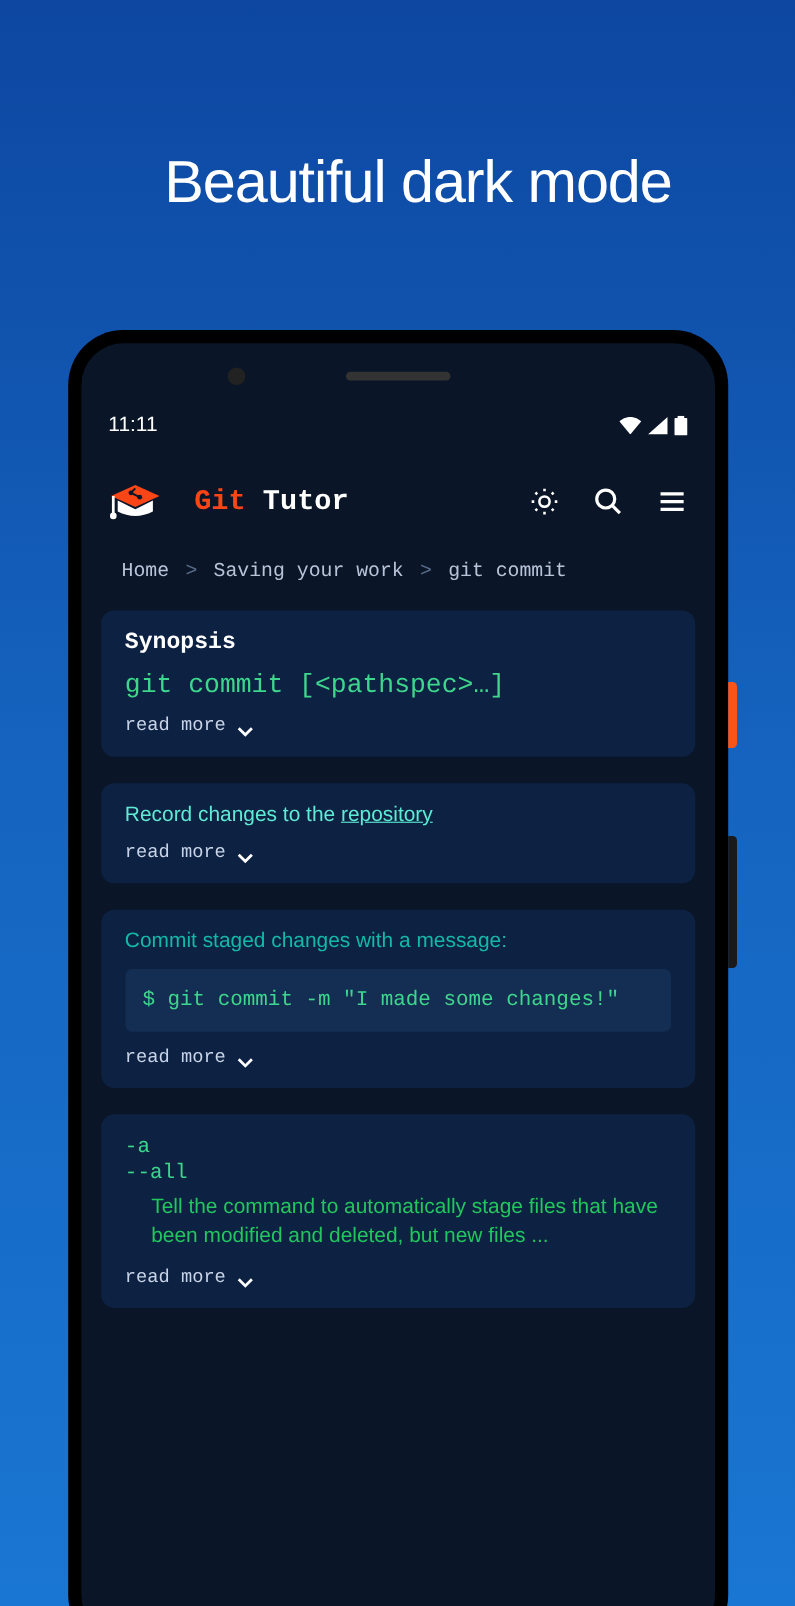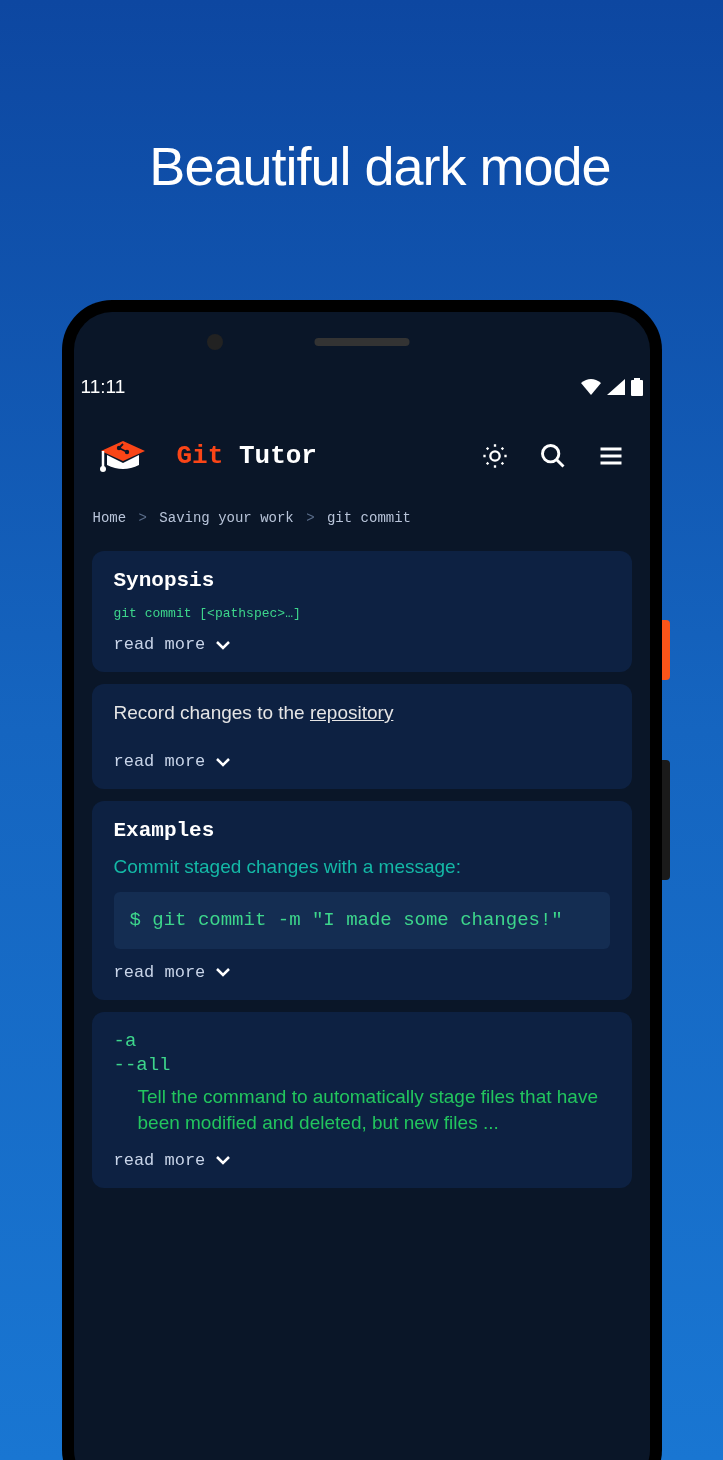--- a/index.html
+++ b/index.html
@@ -86,21 +86,21 @@
       background: #0a1628;
       border-radius: 38px;
       overflow: hidden;
       padding-top: 60px;
     }
     
     .status-bar {
       display: flex;
       justify-content: space-between;
       align-items: center;
-      padding: 0 7px;
+      padding: 0 25px;
       height: 30px;
       color: white;
       font-size: 19px;
       font-weight: 500;
     }
     
     .status-icons {
       display: flex;
       gap: 6px;
       align-items: center;
@@ -138,63 +138,63 @@
       color: white;
       width: 28px;
       height: 28px;
       display: flex;
       align-items: center;
       justify-content: center;
       cursor: pointer;
     }
     
     .breadcrumb {
-      padding: 15px 19px 25px;
-      font-family: 'Courier New', monospace;
-      font-size: 14px;
+      padding: 15px 37px 25px;
+      font-family: 'Courier New', monospace;
+      font-size: 18px;
       color: #b8c4d9;
     }
     
     .breadcrumb .sep {
       color: #5a6d8a;
       margin: 0 4px;
     }
     
     .cards {
       padding: 0 18px;
       display: flex;
       flex-direction: column;
-      gap: 12px;
+      gap: 24px;
     }
     
     .card {
       background: #0d2142;
       border-radius: 12px;
       padding: 18px 22px;
     }
     
     .card-title {
       font-family: 'Courier New', monospace;
       font-size: 21px;
       font-weight: bold;
       color: white;
       margin-bottom: 14px;
     }
     
     .synopsis-code {
       font-family: 'Courier New', monospace;
-      font-size: 13px;
+      font-size: 24px;
       color: #3dd68c;
       margin-bottom: 14px;
     }
     
     .description-text {
       font-size: 19px;
-      color: #e5e5e5;
-      margin-bottom: 28px;
+      color: #5eead4;
+      margin-bottom: 14px;
     }
     
     .description-text .link {
       text-decoration: underline;
     }
     
     .examples-text {
       font-size: 19px;
       color: #14b8a6;
       margin-bottom: 14px;
@@ -225,21 +225,21 @@
       line-height: 1.4;
       margin-top: 8px;
       margin-bottom: 14px;
     }
     
     .read-more {
       font-family: 'Courier New', monospace;
       font-size: 17px;
       color: #c8d4e8;
       display: flex;
-      align-items: center;
+      align-items: flex-end;
       gap: 10px;
       cursor: pointer;
     }
     
     .chevron-down {
       width: 16px;
       height: 10px;
     }
   </style>
 </head>
@@ -334,21 +334,20 @@
         </div>
         <div class="read-more">
           <span>read more</span>
           <svg class="chevron-down" viewBox="0 0 16 10" fill="none" stroke="white" stroke-width="2.5">
             <path d="M2 2 L8 8 L14 2"></path>
           </svg>
         </div>
       </div>
 
       <div class="card">
-        <div class="card-title">Examples</div>
         <div class="examples-text">Commit staged changes with a message:</div>
         <div class="code-block">$ git commit -m "I made some changes!"</div>
         <div class="read-more">
           <span>read more</span>
           <svg class="chevron-down" viewBox="0 0 16 10" fill="none" stroke="white" stroke-width="2.5">
             <path d="M2 2 L8 8 L14 2"></path>
           </svg>
         </div>
       </div>
 

